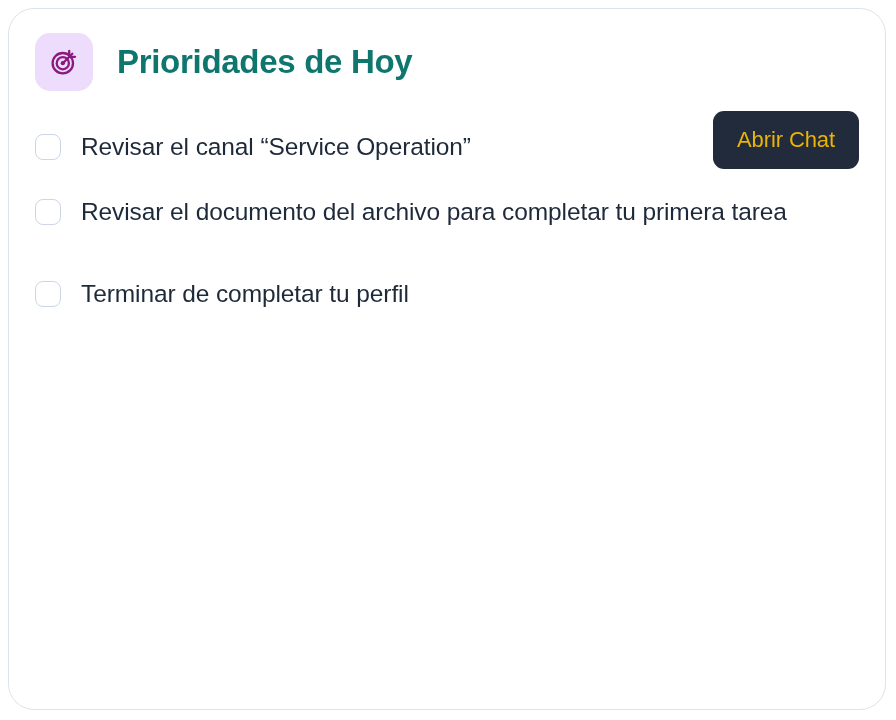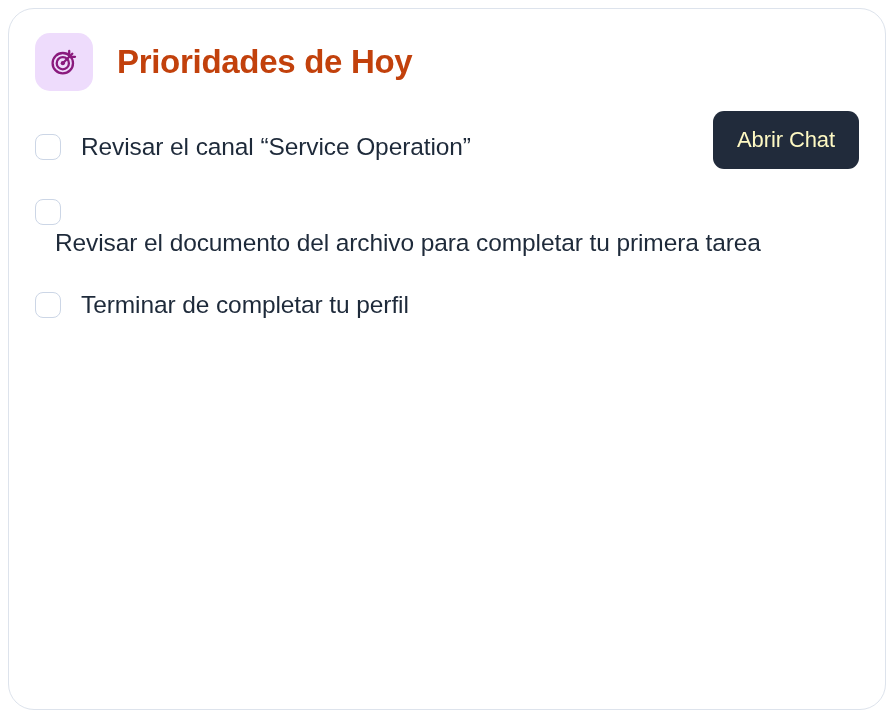--- a/index.html
+++ b/index.html
@@ -44,21 +44,21 @@
     align-items: center;
     justify-content: center;
   }
   #goal-icon-tile svg { display: block; }
 
   #panel-title {
     margin-left: 24px;
     font-size: 33px;
     font-weight: bold;
     letter-spacing: -0.3px;
-    color: #c2410c;
+    color: #0f766e;
     white-space: nowrap;
   }
 
   
   #task-list {
     margin-top: 20px;
     padding: 0 26px 0 26px;
   }
 
   .task-row {
@@ -95,31 +95,31 @@
 
   
   #task-row-0 .task-checkbox { margin-top: 4px; }
   #task-row-0 { align-items: center; min-height: 62px; }
   #task-row-0 .task-checkbox { margin-top: 0; }
 
   #task-row-3 { align-items: center; }
   #task-row-3 .task-checkbox { margin-top: 0; }
 
   
-  #task-row-1 { margin-top: 6px; flex-direction: column; }
+  #task-row-1 { margin-top: 6px; }
   #task-row-2 { margin-top: 8px; }
   #task-row-3 { margin-top: 6px; }
 
   
   #open-chat-button {
     position: absolute;
     right: 0;
     top: 0;
     background: #212b3b;
-    color: #fef9c3;
+    color: #eab308;
     font-size: 22px;
     letter-spacing: -0.1px;
     border: none;
     border-radius: 11px;
     padding: 16px 24px;
     font-family: "Liberation Sans", sans-serif;
     cursor: pointer;
     white-space: nowrap;
     text-align: center;
   }

